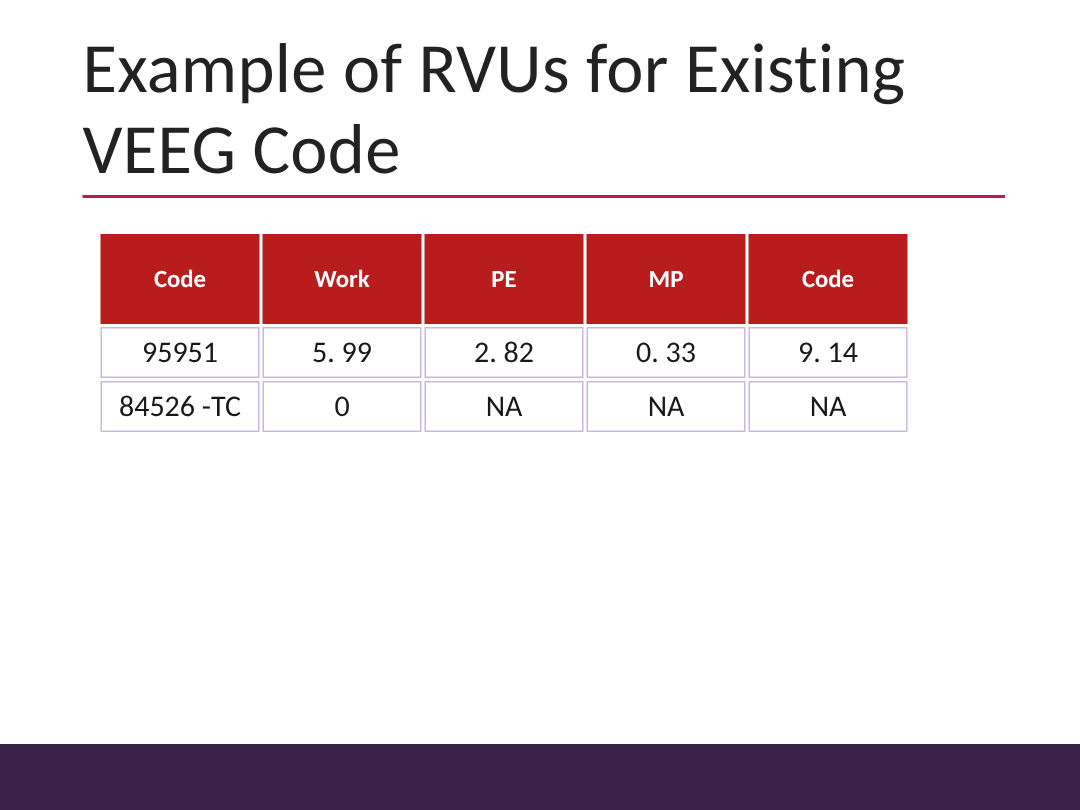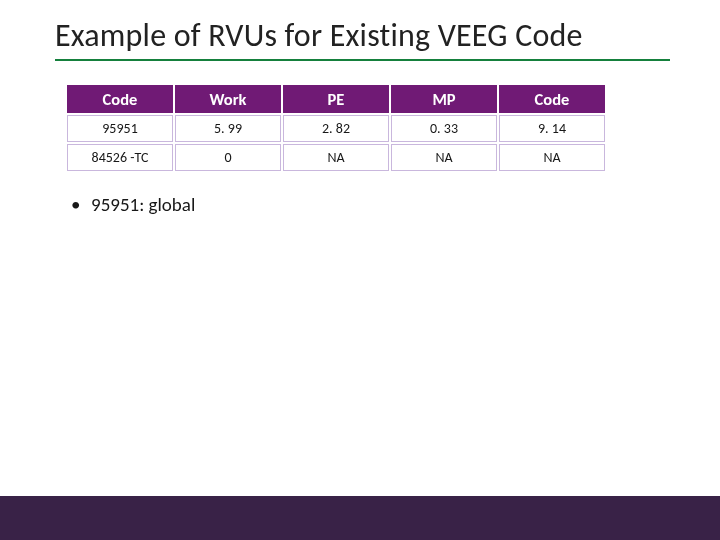--- a/index.html
+++ b/index.html
@@ -10,50 +10,50 @@
     position: relative;
     overflow: hidden;
   }
   .slide {
     width: 720px;
     height: 540px;
     position: relative;
     padding: 18px 40px 0 55px;
   }
   .title {
-    font-size: 32px;
+    font-size: 47px;
     font-weight: 400;
     color: #222;
     line-height: 1.15;
     letter-spacing: 0.2px;
-    border-bottom: 2px solid #15803d;
+    border-bottom: 2px solid #be185d;
     padding-bottom: 4px;
     margin-bottom: 22px;
     width: 615px;
     font-family: "Calibri Light", "Calibri", "Segoe UI Light", Arial, sans-serif;
   }
   table.rvu {
     border-collapse: separate;
     border-spacing: 2px;
     margin-left: 10px;
     margin-bottom: 20px;
   }
   table.rvu th {
-    background: #701a75;
+    background: #b91c1c;
     color: #fff;
     font-weight: 700;
     font-size: 16.5px;
-    padding: 4px 0;
+    padding: 20px 0;
     text-align: center;
     width: 106px;
   }
   table.rvu td {
     background: #fff;
     color: #181818;
-    font-size: 14px;
+    font-size: 20px;
     padding: 4px 0;
     text-align: center;
     border: 1px solid #c9b7dd;
     border-top-color: #c9b7dd;
     border-bottom-color: #c9b7dd;
     border-left-color: #c9b7dd;
     border-right-color: #c9b7dd;
   }
   ul.bullets {
     list-style: none;
@@ -114,17 +114,16 @@
         <td>84526 -TC</td>
         <td>0</td>
         <td>NA</td>
         <td>NA</td>
         <td>NA</td>
       </tr>
     </tbody>
   </table>
 
   <ul class="bullets">
-    <li>95951: global</li>
   </ul>
 
   <div class="footer-bar"></div>
 </div>
 
 </body></html>

